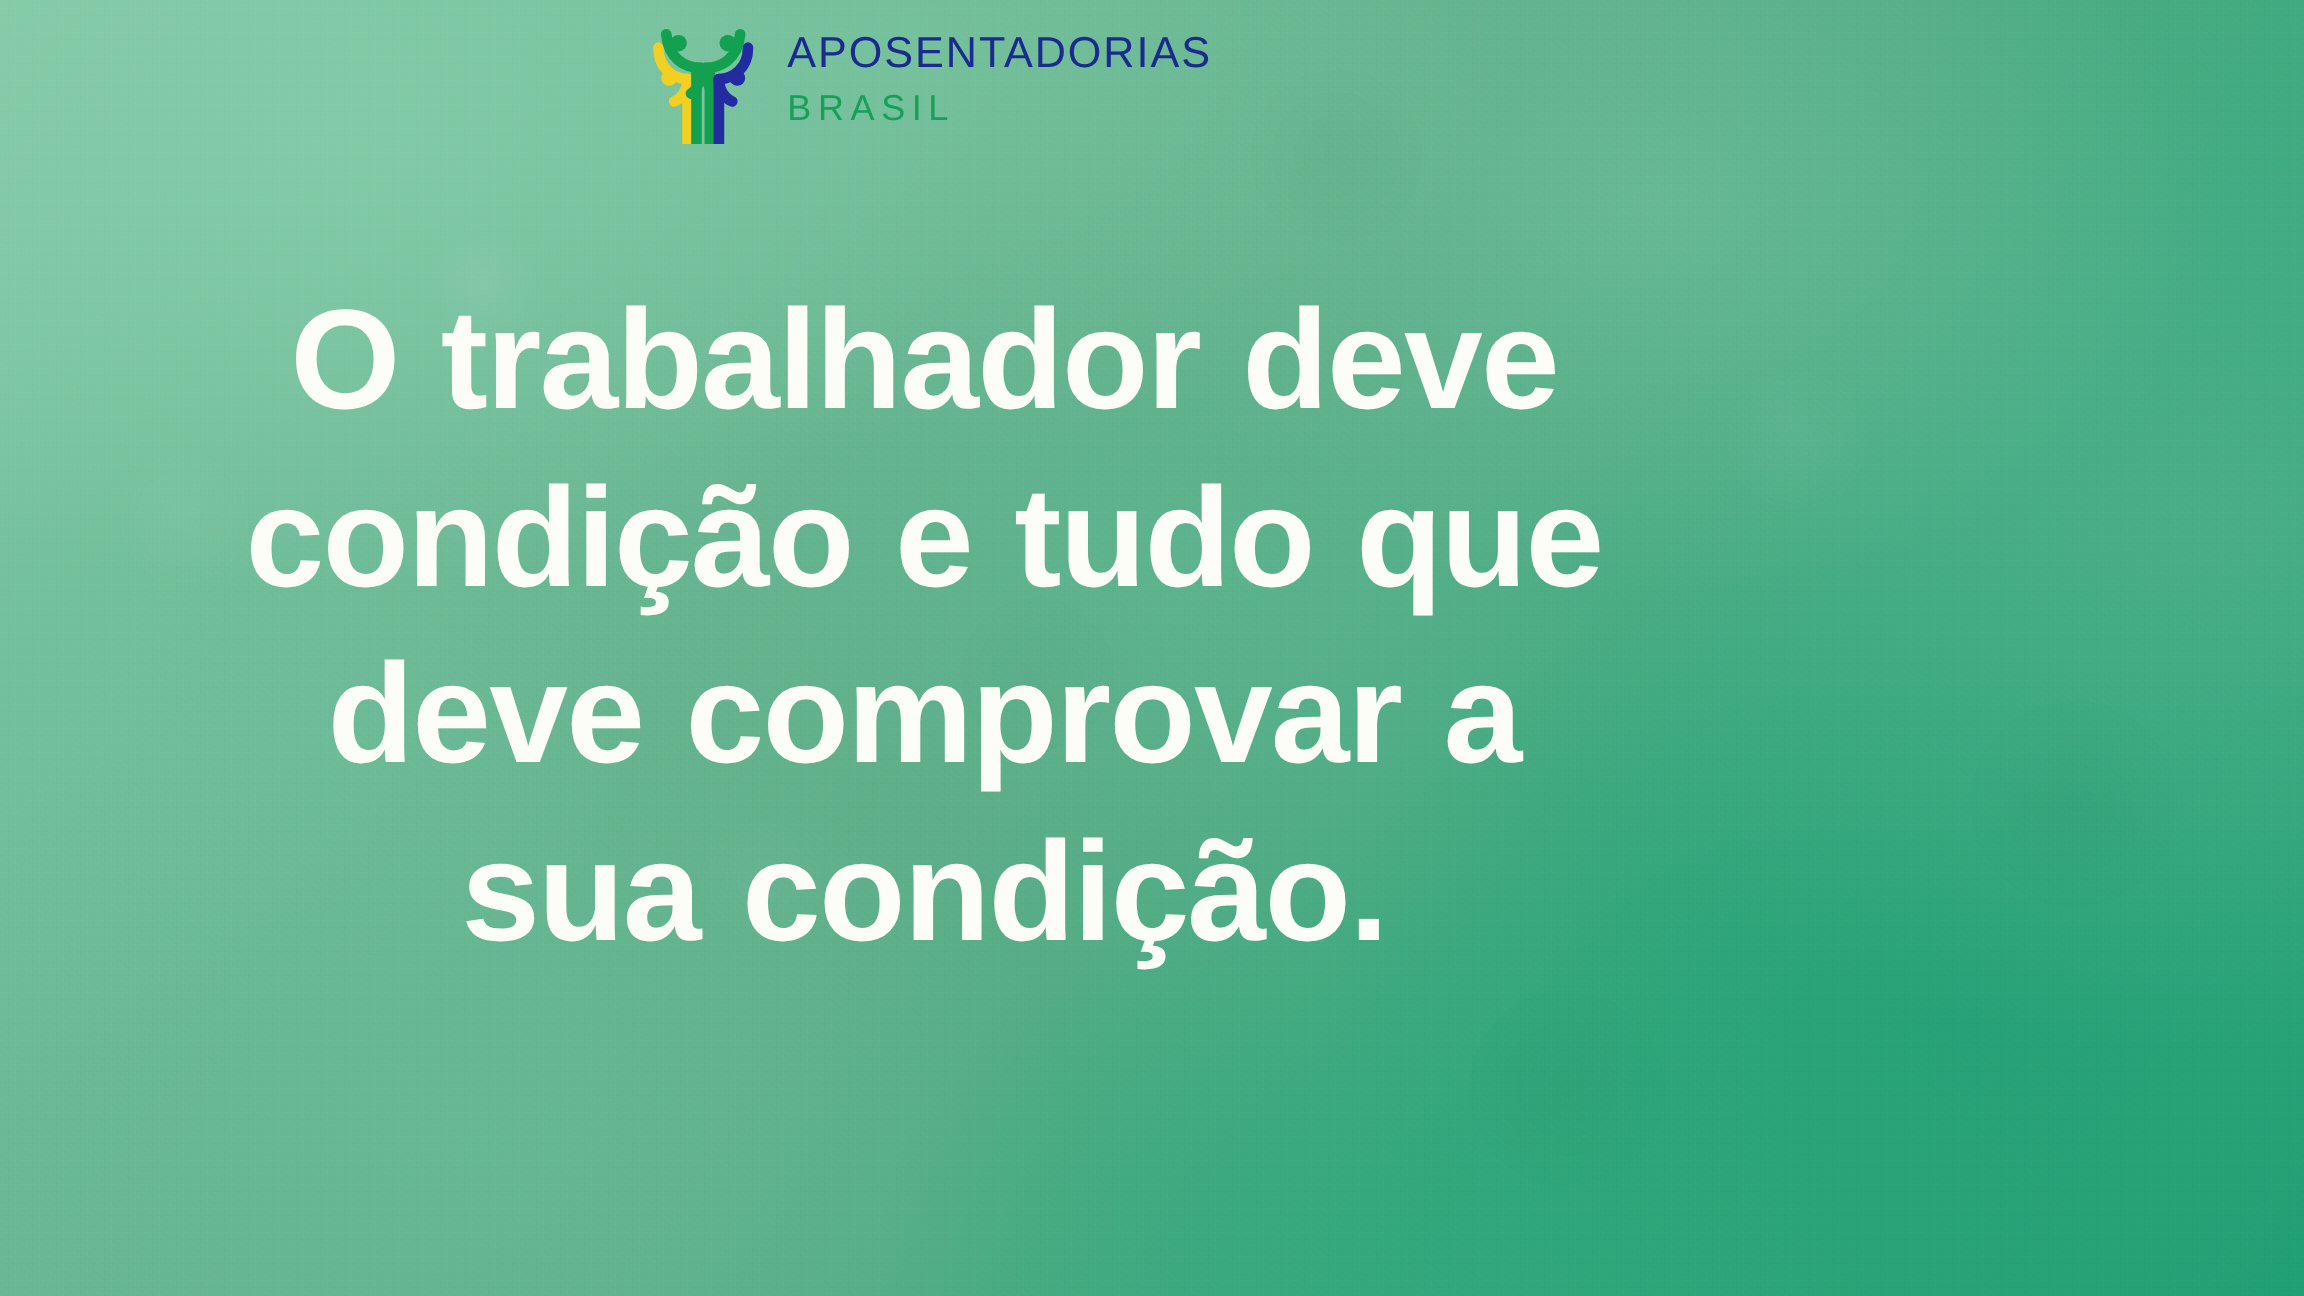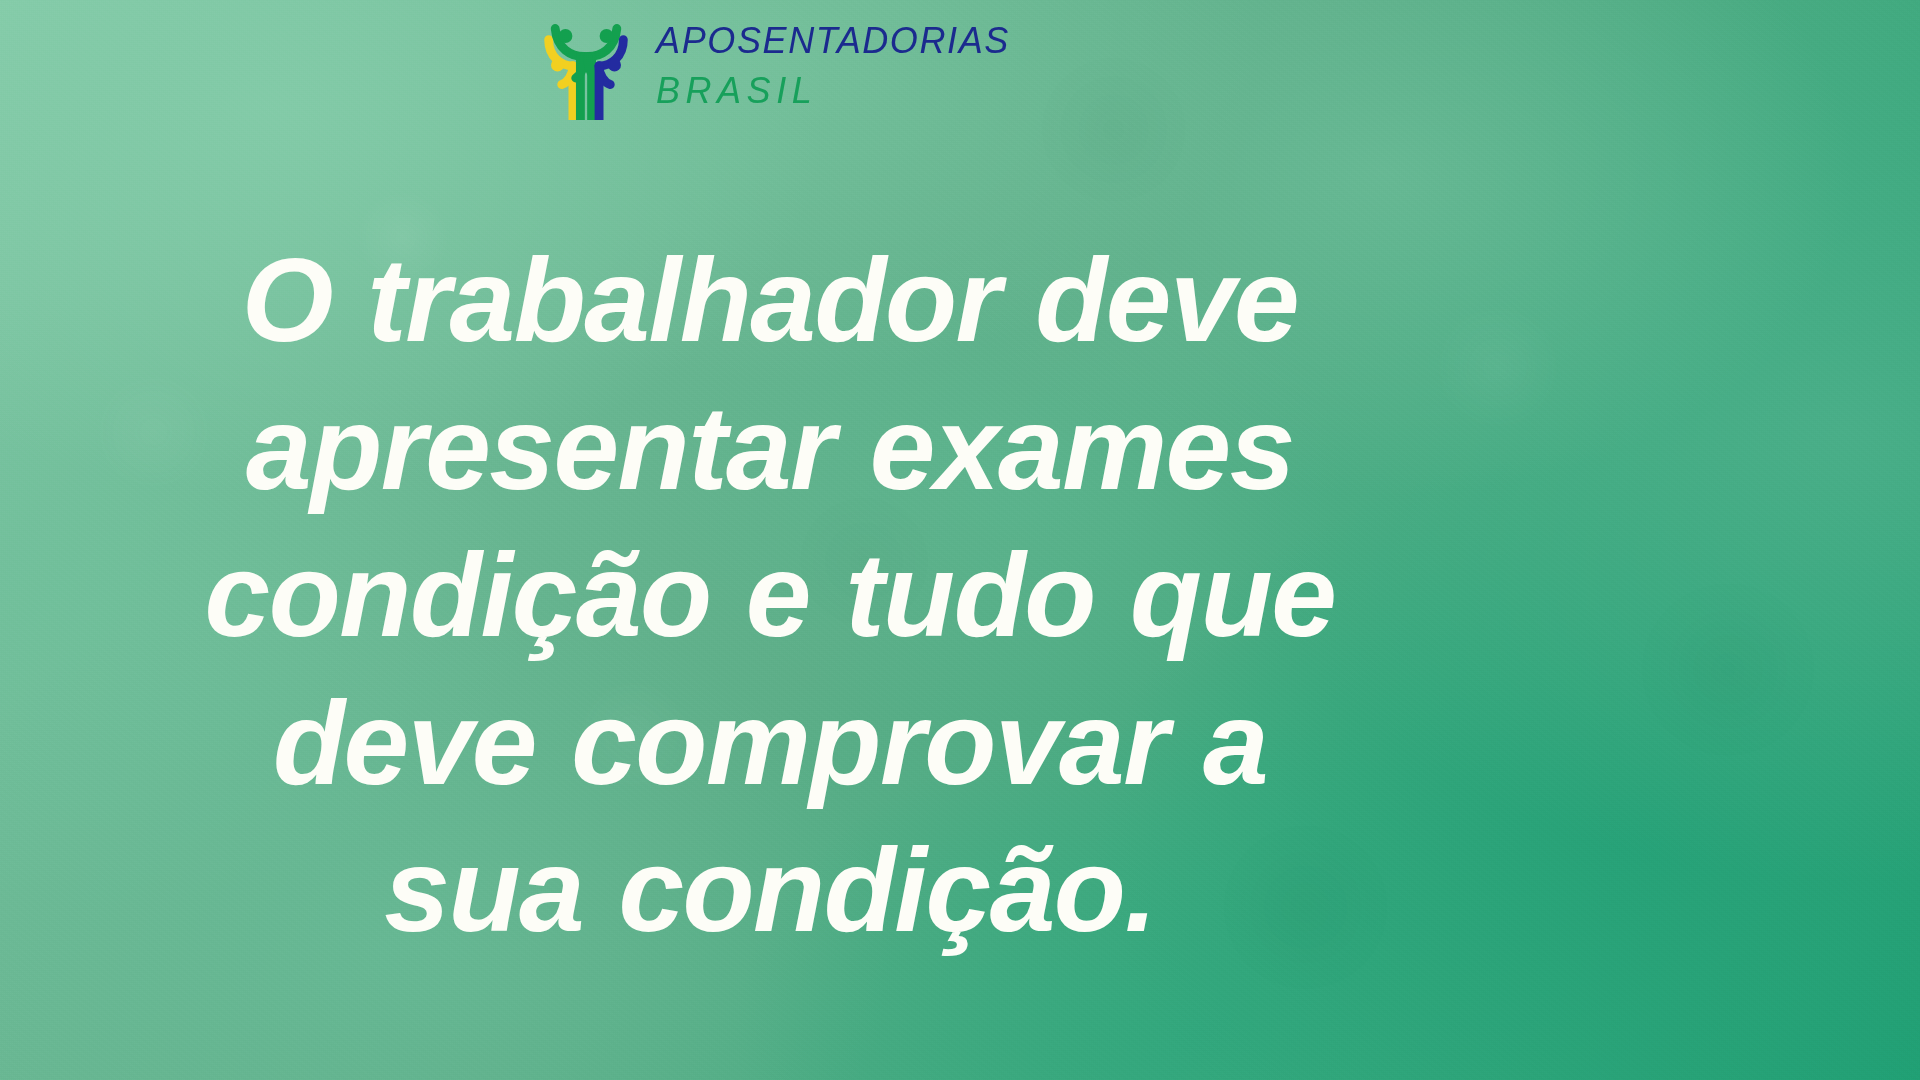--- a/index.html
+++ b/index.html
@@ -14,21 +14,20 @@
     background: #62ab86;
   }
 
   
   #poster {
     position: relative;
     width: 1920px;
     height: 1080px;
     overflow: hidden;
     background-color: #5fab85;
-    font-style: italic;
   }
 
   
   #bg-base {
     position: absolute;
     inset: 0;
     background-color: #63ab86;
     background-image:
       radial-gradient(ellipse 900px 620px at 14% 10%,  rgba(131,203,168,0.95) 0%, rgba(131,203,168,0) 62%),
       radial-gradient(ellipse 820px 560px at 40% 4%,   rgba(118,193,156,0.85) 0%, rgba(118,193,156,0) 60%),
@@ -97,21 +96,21 @@
   #logo-primary {
     font-family: "Liberation Sans", sans-serif;
     font-size: 36px;
     letter-spacing: 1.6px;
     font-weight: 400;
     color: #1b2a8e;
     white-space: nowrap;
   }
   #logo-secondary {
     font-family: "Liberation Sans", sans-serif;
-    font-size: 36px;
+    font-size: 30px;
     letter-spacing: 5.5px;
     font-weight: 400;
     color: #17a05b;
     margin-top: 14px;
     white-space: nowrap;
   }
 
   
   #headline {
     position: absolute;
@@ -175,19 +174,18 @@
     </svg>
 
     <div id="logo-wordmark">
       <span id="logo-primary">APOSENTADORIAS</span>
       <span id="logo-secondary">BRASIL</span>
     </div>
   </div>
 
   <h1 id="headline">
     <span class="hl-line">O trabalhador deve</span>
-    <span class="hl-line">apresentar exames</span>
     <span class="hl-line">condição e tudo que</span>
     <span class="hl-line">deve comprovar a</span>
     <span class="hl-line">sua condição.</span>
   </h1>
 
 </div>
 
 </body></html>

